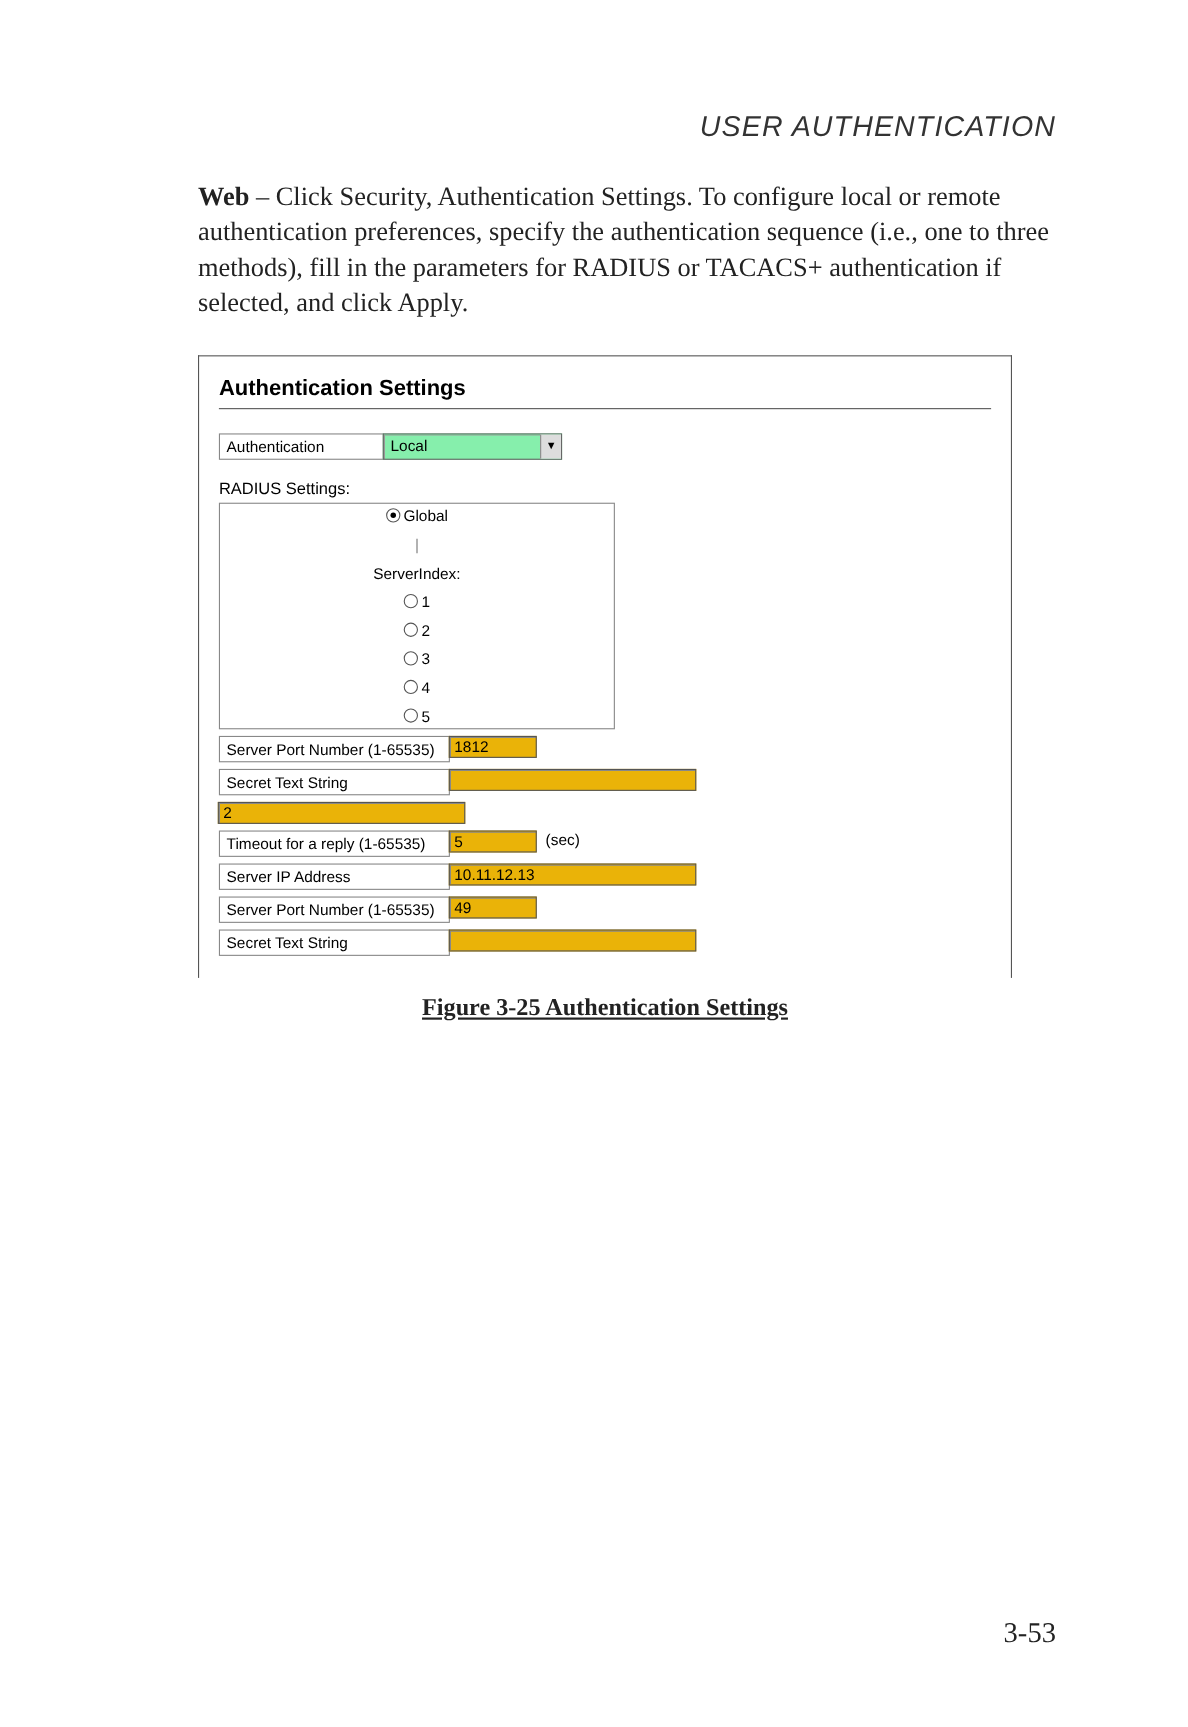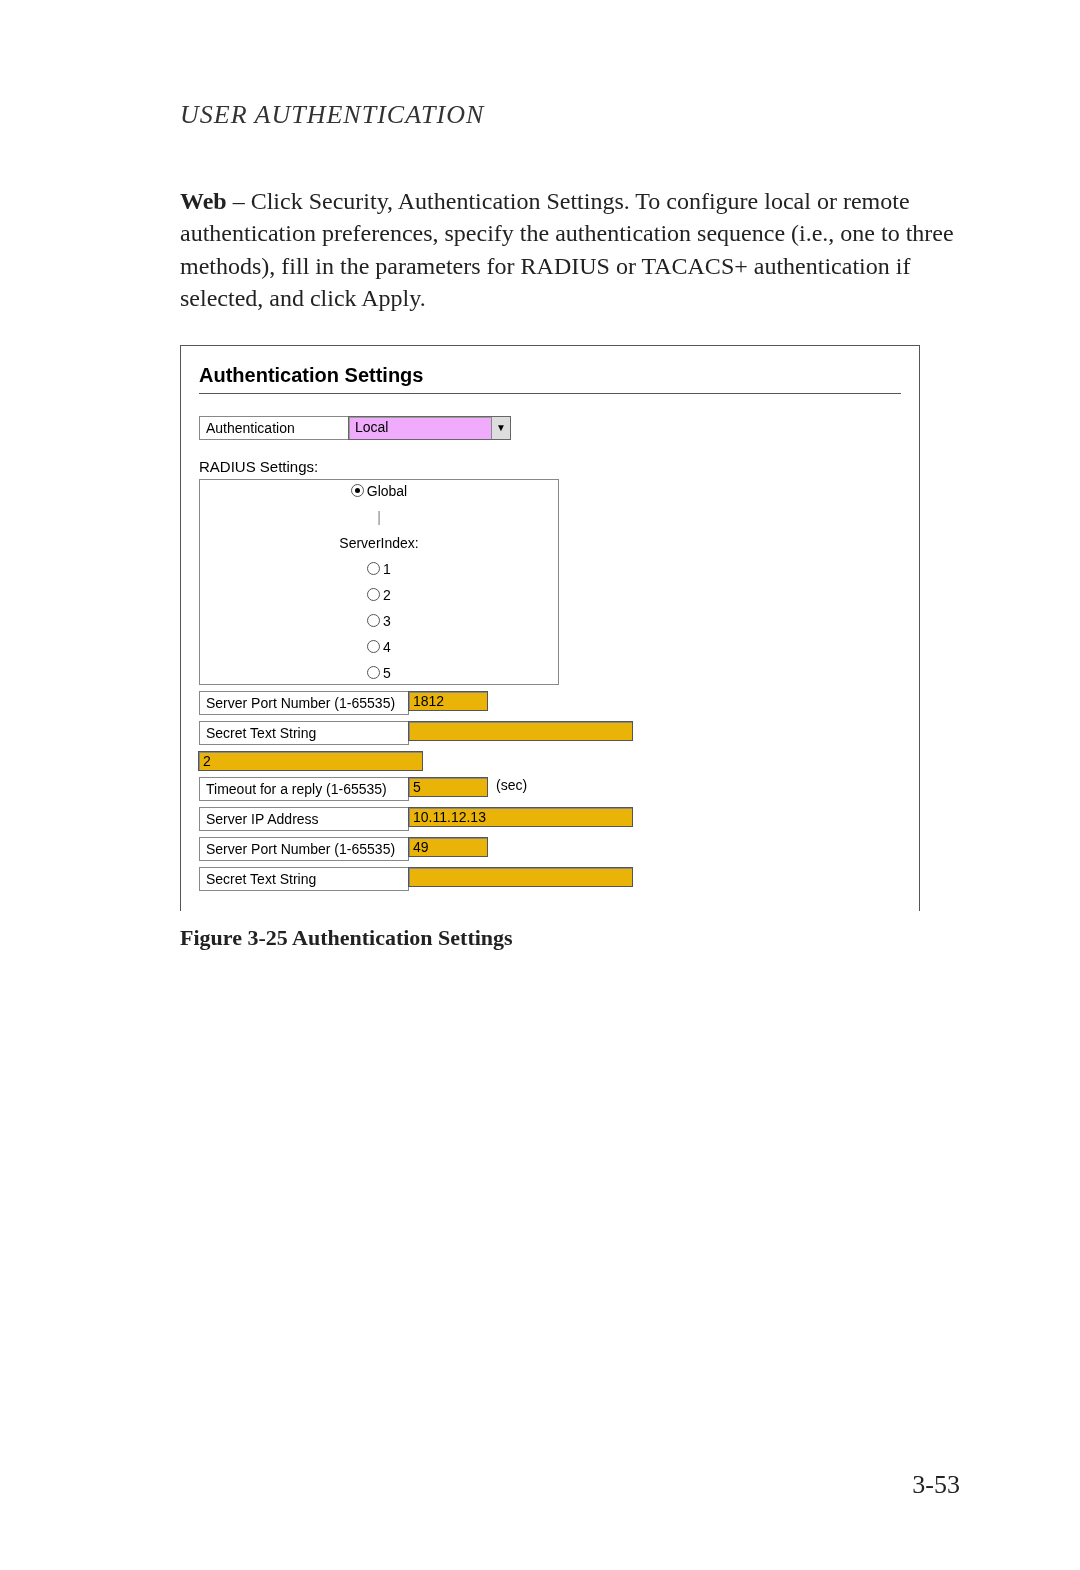--- a/index.html
+++ b/index.html
@@ -10,27 +10,28 @@
     color: #222;
   }
   .page {
     width: 1080px;
     height: 1570px;
     position: relative;
     box-sizing: border-box;
     padding: 100px 120px 0 180px;
   }
   .running-head {
+    text-align: right;
     font-variant: small-caps;
     font-style: italic;
     font-size: 26px;
     letter-spacing: 1px;
     color: #333;
-    margin-bottom: 55px;
-    font-family: Liberation Serif, serif;
+    margin-bottom: 32px;
+    font-family: Liberation Sans, sans-serif;
   }
   .body-text {
     font-size: 24px;
     line-height: 1.35;
     color: #222;
     margin-bottom: 30px;
   }
   .body-text .lead {
     font-weight: bold;
   }
@@ -66,21 +67,21 @@
     width: 210px;
     box-sizing: border-box;
     font-size: 14px;
     background: #fff;
   }
   .cell-label.narrow { width: 150px; }
   .select-wrap {
     display: inline-flex;
     align-items: stretch;
     border: 1px solid #666;
-    background: #f0abfc;
+    background: #86efac;
     box-shadow: inset 1px 1px 0 #999;
     height: 22px;
     margin-left: -1px;
   }
   .select-text {
     padding: 2px 6px;
     min-width: 130px;
     font-size: 14px;
   }
   .select-btn {
@@ -140,26 +141,27 @@
     box-sizing: border-box;
     margin-left: -1px;
   }
   .w80  { width: 80px; }
   .w220 { width: 225px; }
   .unit {
     font-size: 14px;
     margin-left: 8px;
   }
   .caption {
-    text-align: left;
+    text-align: center;
     font-weight: bold;
     font-size: 22px;
     margin-top: 14px;
     width: 740px;
     font-family: Georgia, serif;
+    text-decoration: underline;
   }
   .page-num {
     position: absolute;
     bottom: 70px;
     right: 120px;
     font-size: 26px;
     font-family: Georgia, serif;
   }
 </style>
 </head>

